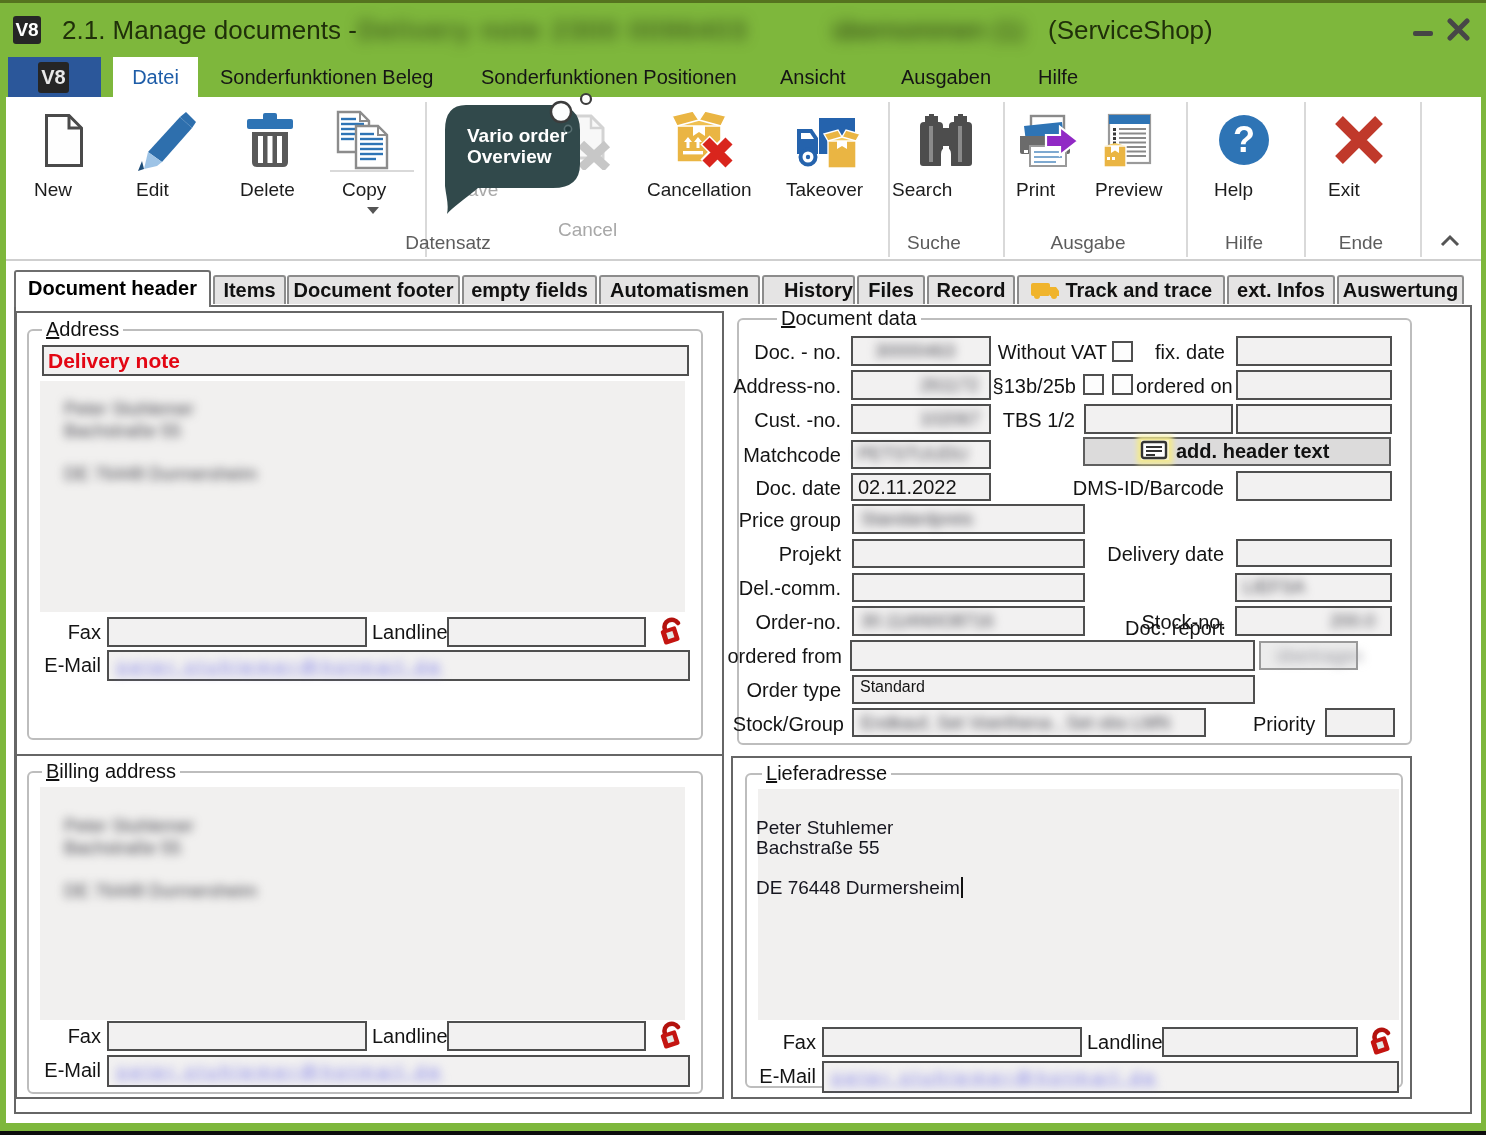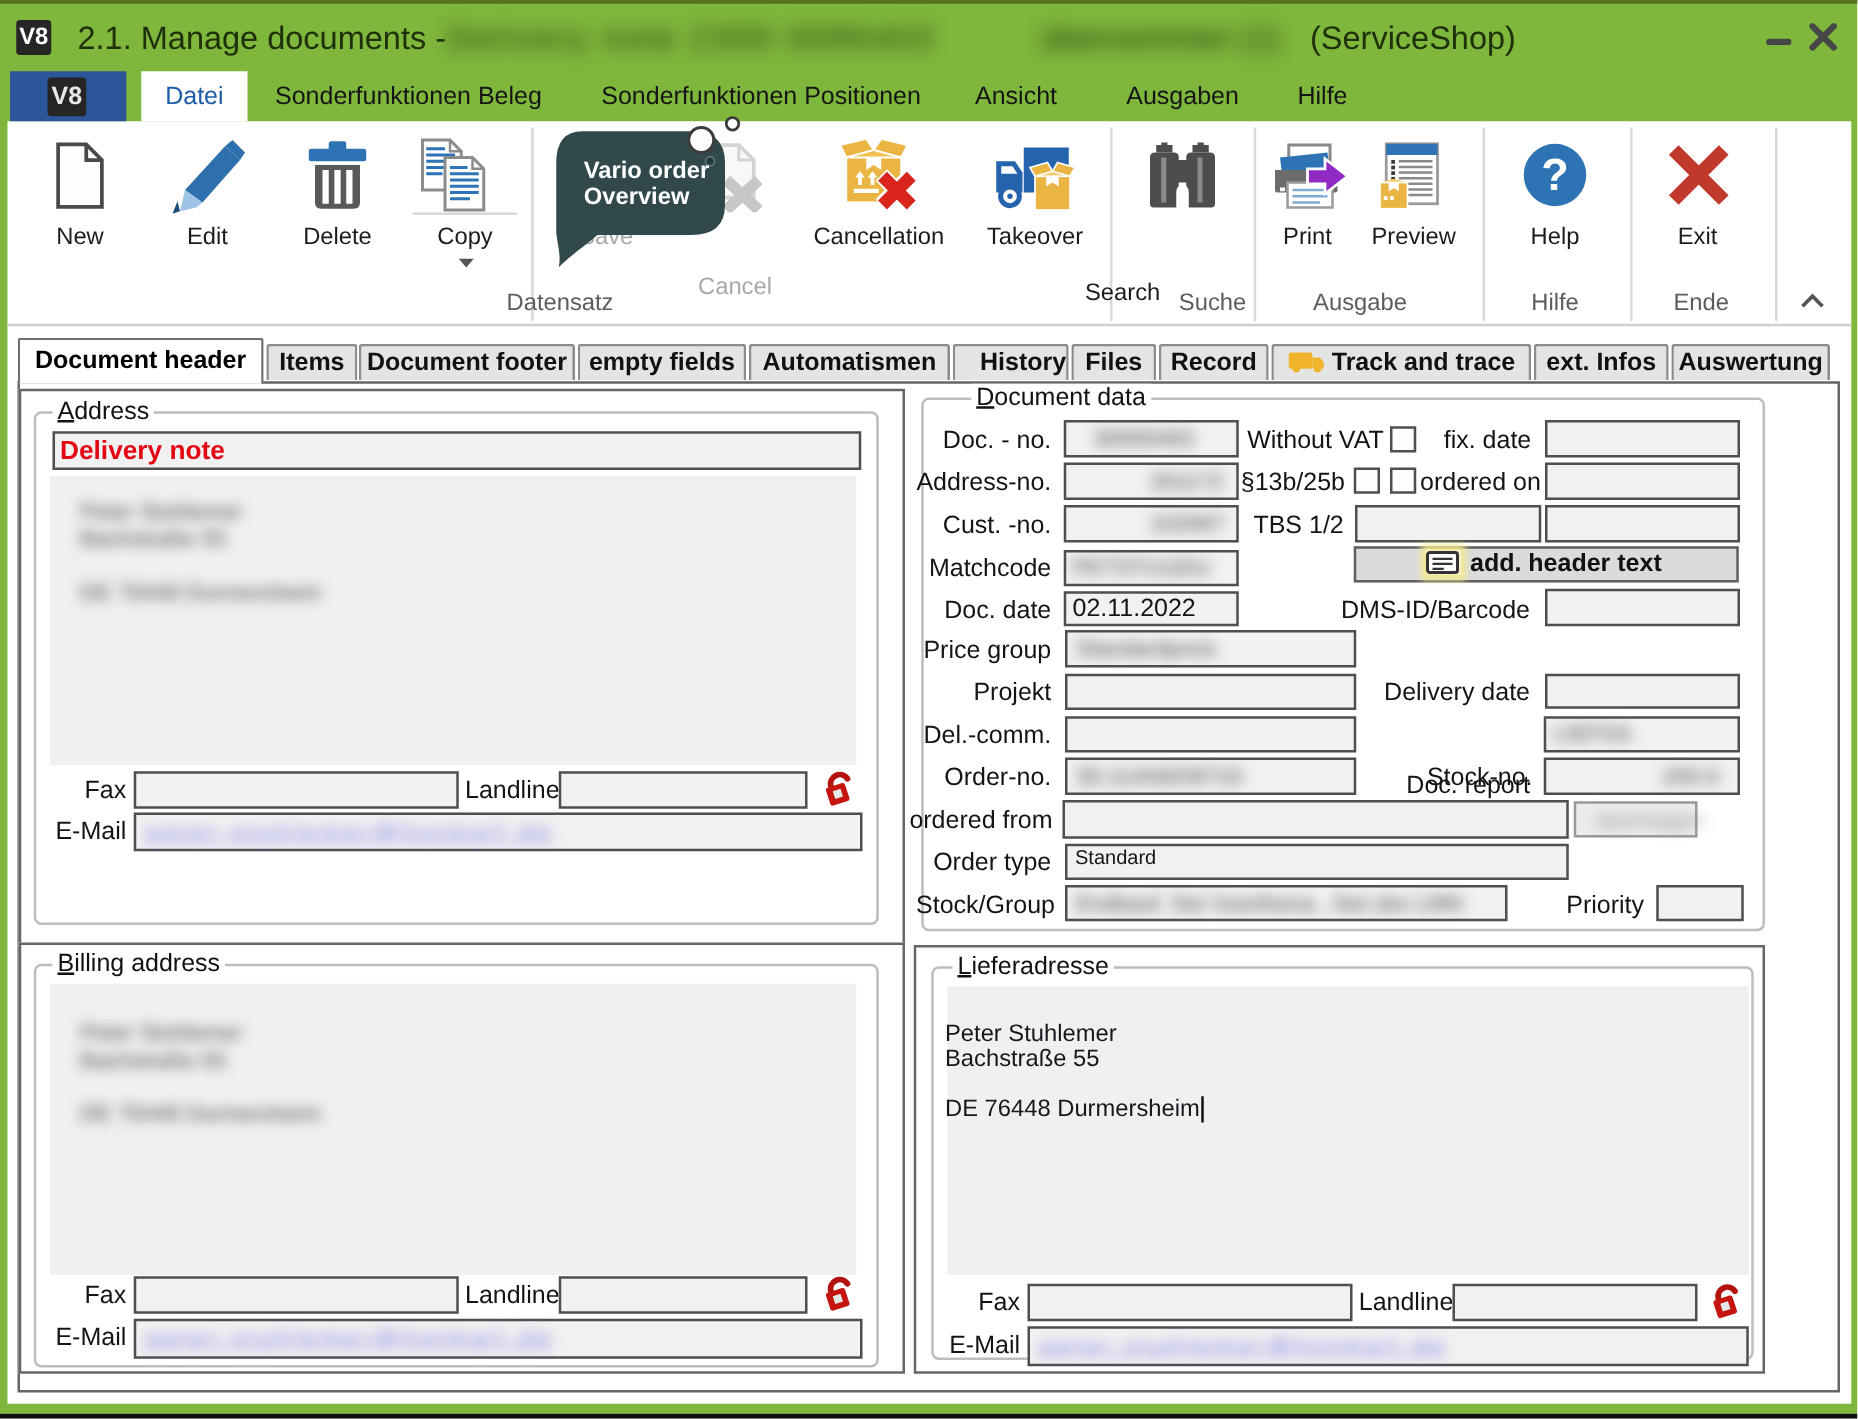--- a/index.html
+++ b/index.html
@@ -17,21 +17,21 @@
   #title{left:62px;top:15px;font-size:26px;color:#20300a;}
   .tblur{filter:blur(7px);color:#26350e;}
   #mini{left:1413px;top:31px;width:20px;height:5px;background:#454545;border-radius:2px;}
   
   #v8btn{left:8px;top:57px;width:93px;height:40px;background:#2b579a;}
   #v8btn .sq{position:absolute;left:30px;top:5px;width:31px;height:31px;background:#252525;border-radius:3px;
              color:#e8e8e8;font-weight:bold;font-size:20px;text-align:center;line-height:30px;}
   #dateitab{left:113px;top:57px;width:85px;height:40px;background:#fff;}
   .menuitem{top:66px;font-size:20px;color:#151515;}
   #mdatei{left:113px;width:85px;text-align:center;color:#1e5da8;top:66px;position:absolute;font-size:20px;}
-  .tlabel{top:179px;font-size:19px;color:#1c1c1c;text-align:center;}
+  .tlabel{top:179px;font-size:19px;color:#1c1c1c;text-align:left;}
   .tlabel.dis{color:#a8a8a8;}
   .tsep{top:102px;width:2px;height:155px;background:#d9d9d9;}
   .tgroup{top:232px;font-size:19px;color:#5c5c5c;text-align:center;}
   #toolline{left:6px;top:259px;width:1475px;height:2px;background:#cfcfcf;}
   
   .tab{top:275px;height:29px;background:#e5e4e4;border:2px solid #8c8c8c;border-bottom:none;
        box-sizing:border-box;font-size:20px;font-weight:bold;color:#111;text-align:center;
        border-radius:3px 3px 0 0;line-height:27px;}
   #atab{left:14px;top:270px;width:197px;height:37px;background:#fff;border:2px solid #6e6e6e;border-bottom:none;
         box-sizing:border-box;z-index:5;font-size:20px;font-weight:bold;text-align:center;line-height:32px;
@@ -88,28 +88,28 @@
 <div id="toolline" class="abs"></div>
 
 <div class="abs tlabel" style="left:34px;width:60px;">New</div>
 <div class="abs tlabel" style="left:136px;width:60px;">Edit</div>
 <div class="abs tlabel" style="left:240px;width:60px;">Delete</div>
 <div class="abs tlabel" style="left:342px;width:60px;">Copy</div>
 <div class="abs tlabel dis" style="left:455px;width:60px;">Save</div>
 <div class="abs tlabel dis" style="left:558px;width:60px;margin-top:40px;">Cancel</div>
 <div class="abs tlabel" style="left:647px;width:112px;">Cancellation</div>
 <div class="abs tlabel" style="left:786px;width:84px;">Takeover</div>
-<div class="abs tlabel" style="left:868px;width:60px;margin-top:45px;">Search</div>
+<div class="abs tlabel" style="left:892px;width:60px;">Search</div>
 <div class="abs tlabel" style="left:1016px;width:60px;">Print</div>
 <div class="abs tlabel" style="left:1095px;width:72px;">Preview</div>
 <div class="abs tlabel" style="left:1214px;width:60px;">Help</div>
 <div class="abs tlabel" style="left:1328px;width:60px;">Exit</div>
 
 <div class="abs tgroup" style="left:398px;width:100px;">Datensatz</div>
-<div class="abs tgroup" style="left:920px;width:100px;">Suche</div>
+<div class="abs tgroup" style="left:884px;width:100px;">Suche</div>
 <div class="abs tgroup" style="left:1038px;width:100px;">Ausgabe</div>
 <div class="abs tgroup" style="left:1194px;width:100px;">Hilfe</div>
 <div class="abs tgroup" style="left:1311px;width:100px;">Ende</div>
 <svg class="abs" style="left:1440px;top:234px" width="20" height="14">
     <path d="M2 11 L10 3 L18 11" stroke="#555" stroke-width="3" fill="none"></path>
   </svg>
 
 <svg class="abs" style="left:44px;top:113px" width="40" height="55">
   <path d="M2.5 2.5 H25 L37.5 15 V52.5 H2.5 Z" fill="#fefefe" stroke="#4a4a4a" stroke-width="3"></path>
   <path d="M25 2.5 V15 H37.5" fill="none" stroke="#4a4a4a" stroke-width="3"></path>

